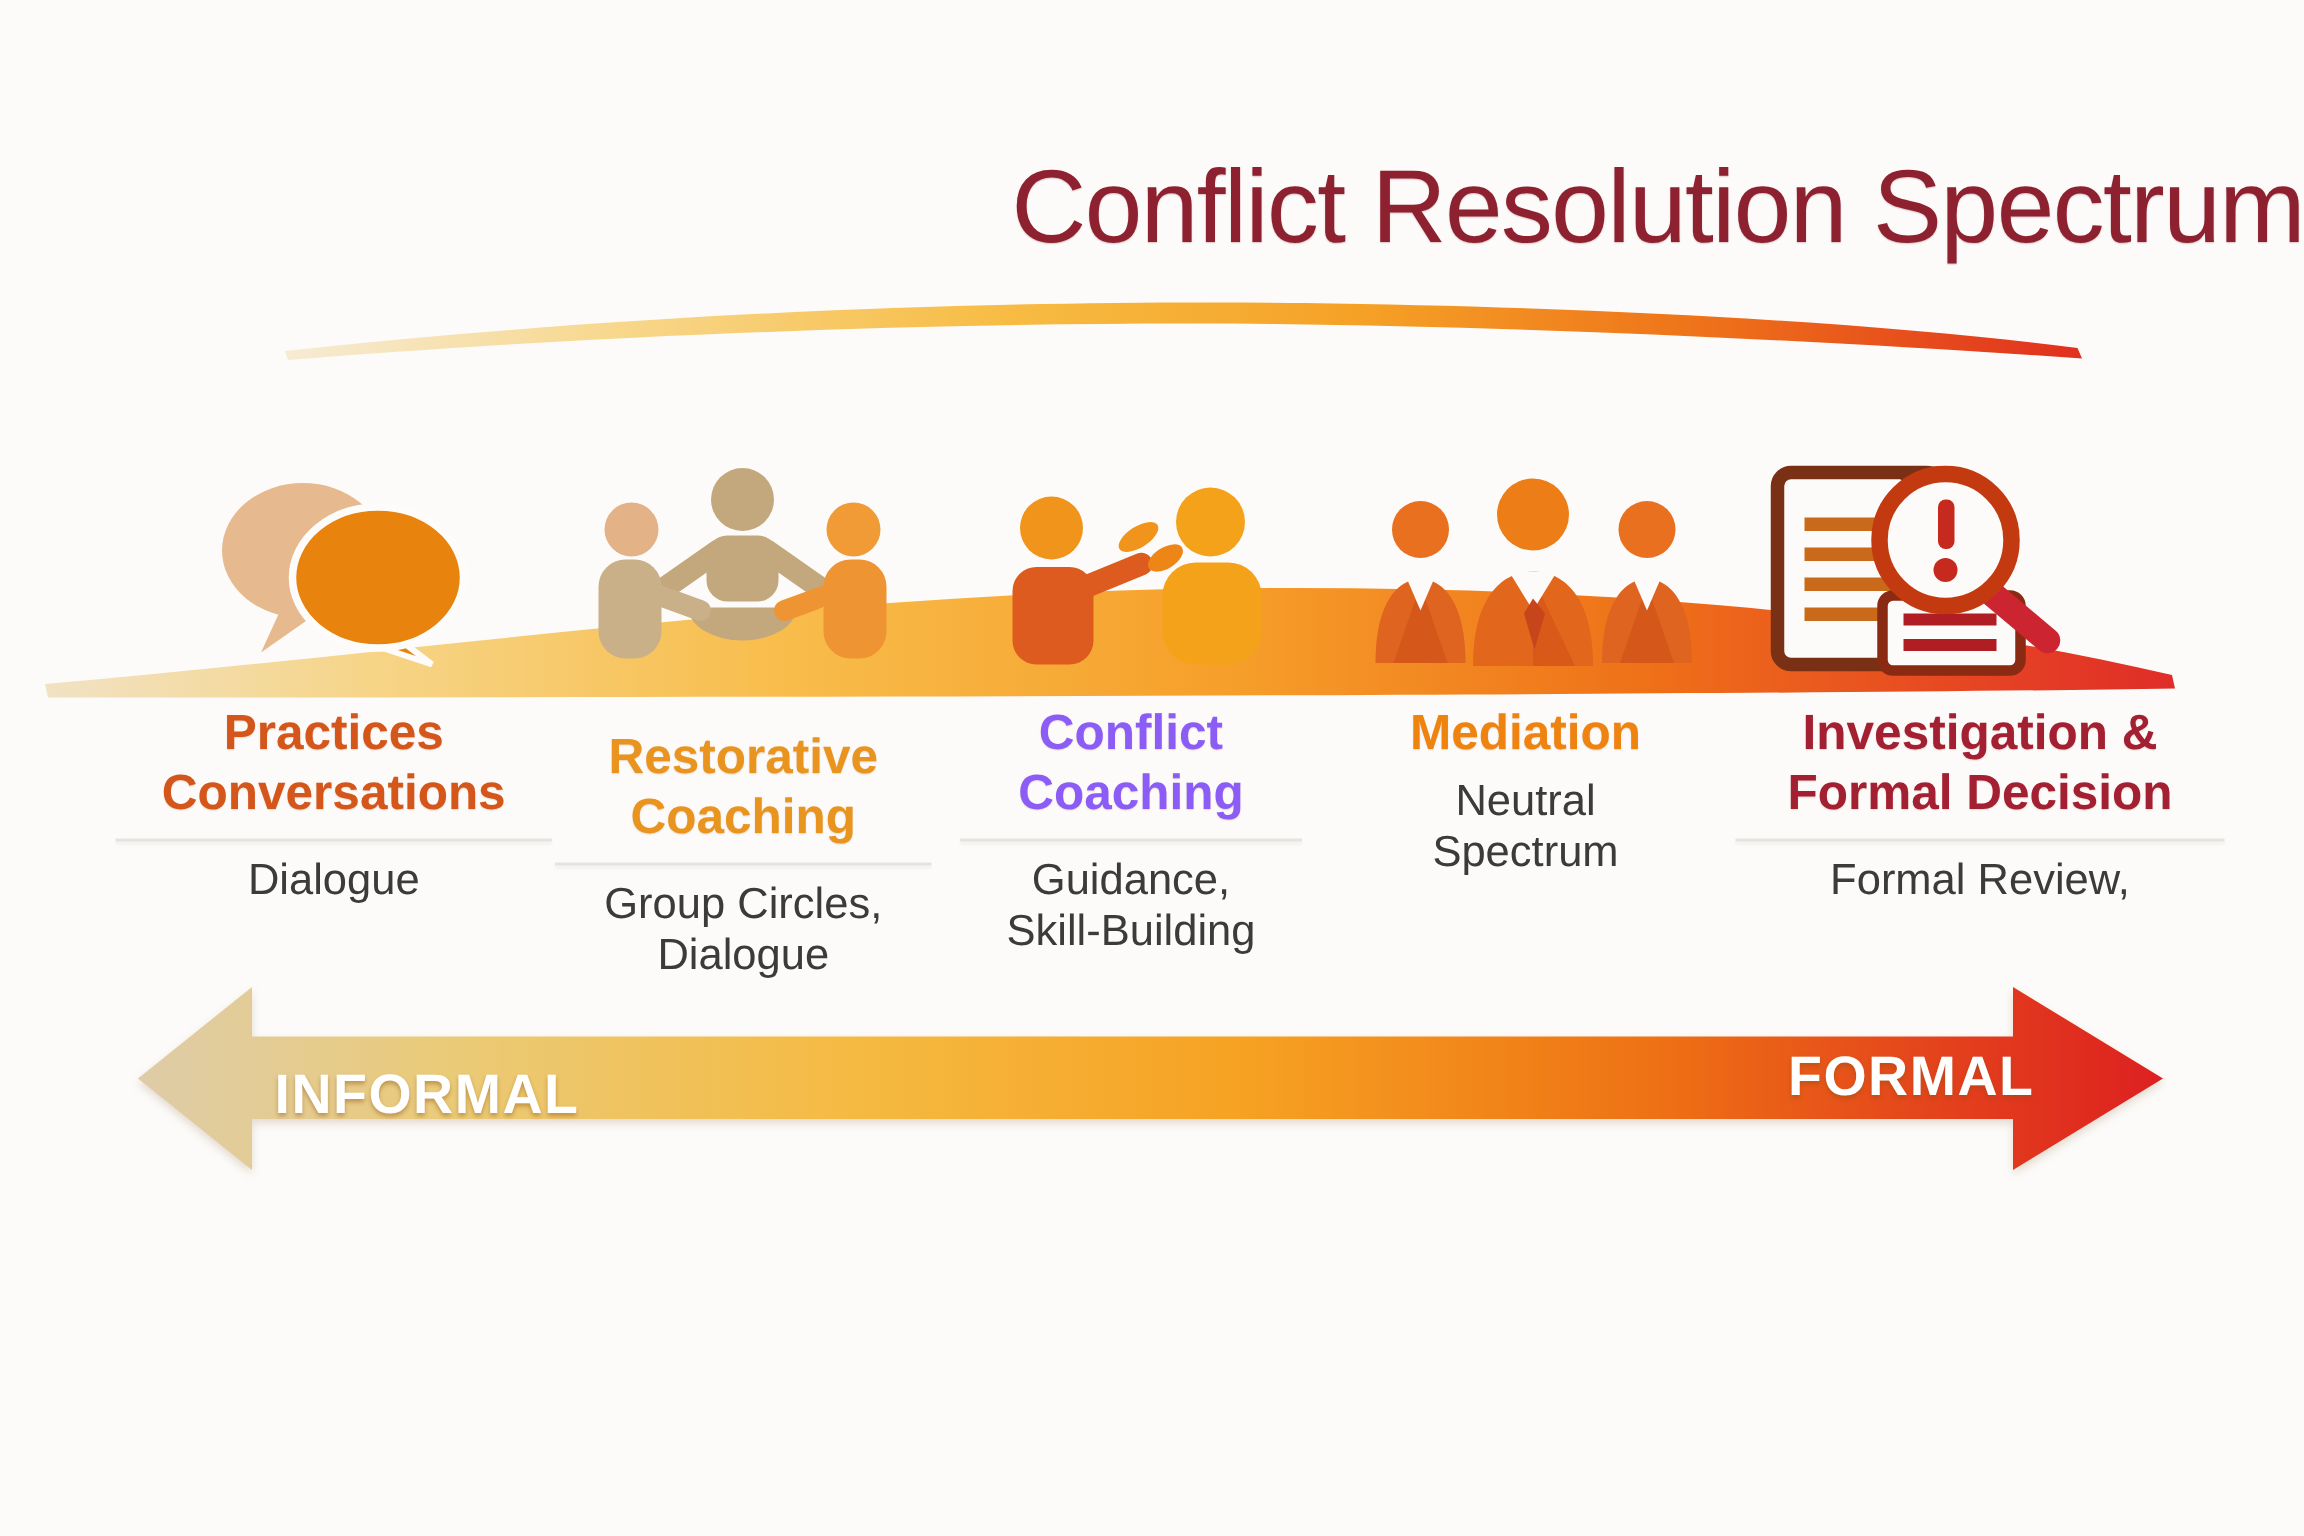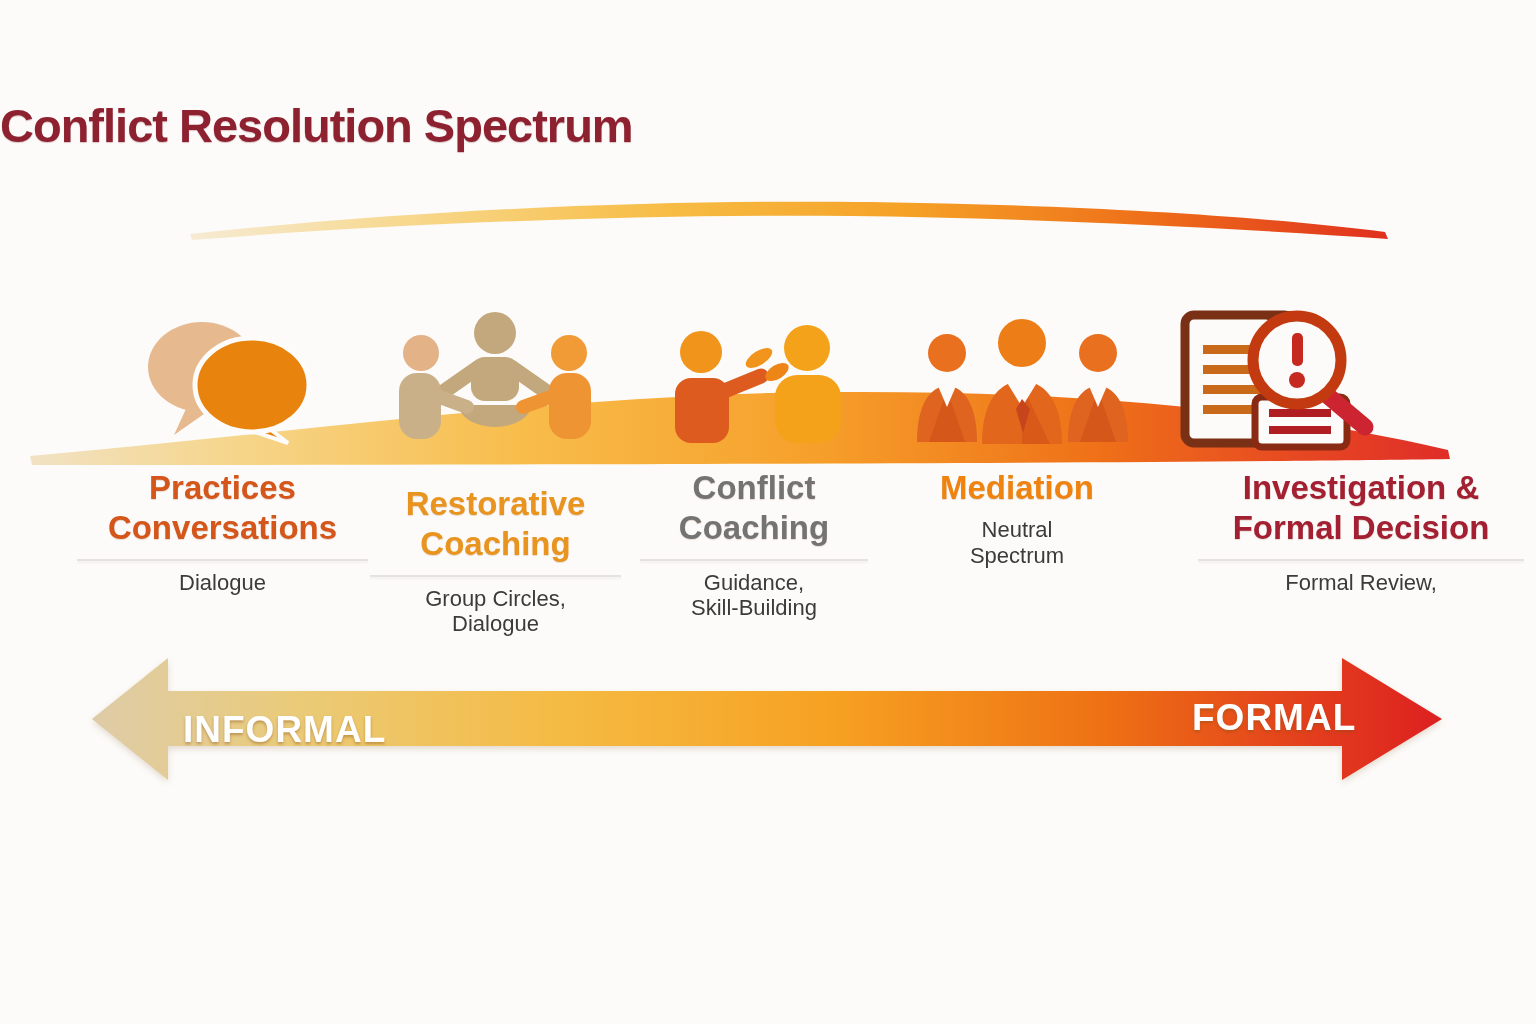--- a/index.html
+++ b/index.html
@@ -4,41 +4,41 @@
 <style>
   * { margin:0; padding:0; box-sizing:border-box; }
   html,body { background:#e9e7e4; }
   .canvas {
     position:relative; width:1536px; height:1024px; margin:0 auto;
     background:#FCFBF9; overflow:hidden;
     font-family:"Liberation Sans", sans-serif;
   }
   .main-title {
     position:absolute; top:98px; left:0; width:100%;
-    text-align:left; font-size:47px; font-weight:bold; letter-spacing:-1px;
+    text-align:right; font-size:69px; font-weight:normal; letter-spacing:-1px;
     text-shadow:0 1px 1px rgba(110,25,40,.25);
   }
   .svg-abs { position:absolute; }
   
   .stage-col { position:absolute; top:468px; text-align:center; }
   .col-1 { left:75px;   width:295px; }
   .col-2 { left:368px;  width:255px; }
   .col-3 { left:638px;  width:232px; }
   .col-4 { left:888px;  width:258px; }
-  .col-5 { left:1196px; width:330px; }
+  .col-5 { left:1155px; width:330px; }
   .stage-title {
     font-size:33px; font-weight:bold; line-height:1.22;
     text-shadow:0 1px 1px rgba(140,60,20,.18);
   }
   .stage-divider {
     height:2px; background:#E6E3DE; margin:10px 2px 9px 2px;
     box-shadow:0 2px 2px rgba(0,0,0,.05);
   }
   .stage-desc {
-    font-size:22px; line-height:1.18; color:#3B3B3B;
+    font-size:29px; line-height:1.18; color:#3B3B3B;
   }
   .col-4 .stage-desc { margin-top:9px; }
   
   .axis-label {
     position:absolute; top:697px; font-size:37px; font-weight:bold;
     color:#FFFFFF; letter-spacing:1px;
     text-shadow:0 2px 3px rgba(140,80,20,.45);
   }
   .axis-label.left  { left:183px;margin-top:12px; }
   .axis-label.right { left:1192px; }
@@ -171,21 +171,21 @@
       <div>Coaching</div>
     </div>
     <div class="stage-divider"></div>
     <div class="stage-desc">
       <div>Group Circles,</div>
       <div>Dialogue</div>
     </div>
   </div>
 
   <div class="stage-col col-3">
-    <div class="stage-title" style="color: #737373;">
+    <div class="stage-title" style="color: #8b5cf6;">
       <div>Conflict</div>
       <div>Coaching</div>
     </div>
     <div class="stage-divider"></div>
     <div class="stage-desc">
       <div>Guidance,</div>
       <div>Skill-Building</div>
     </div>
   </div>
 

